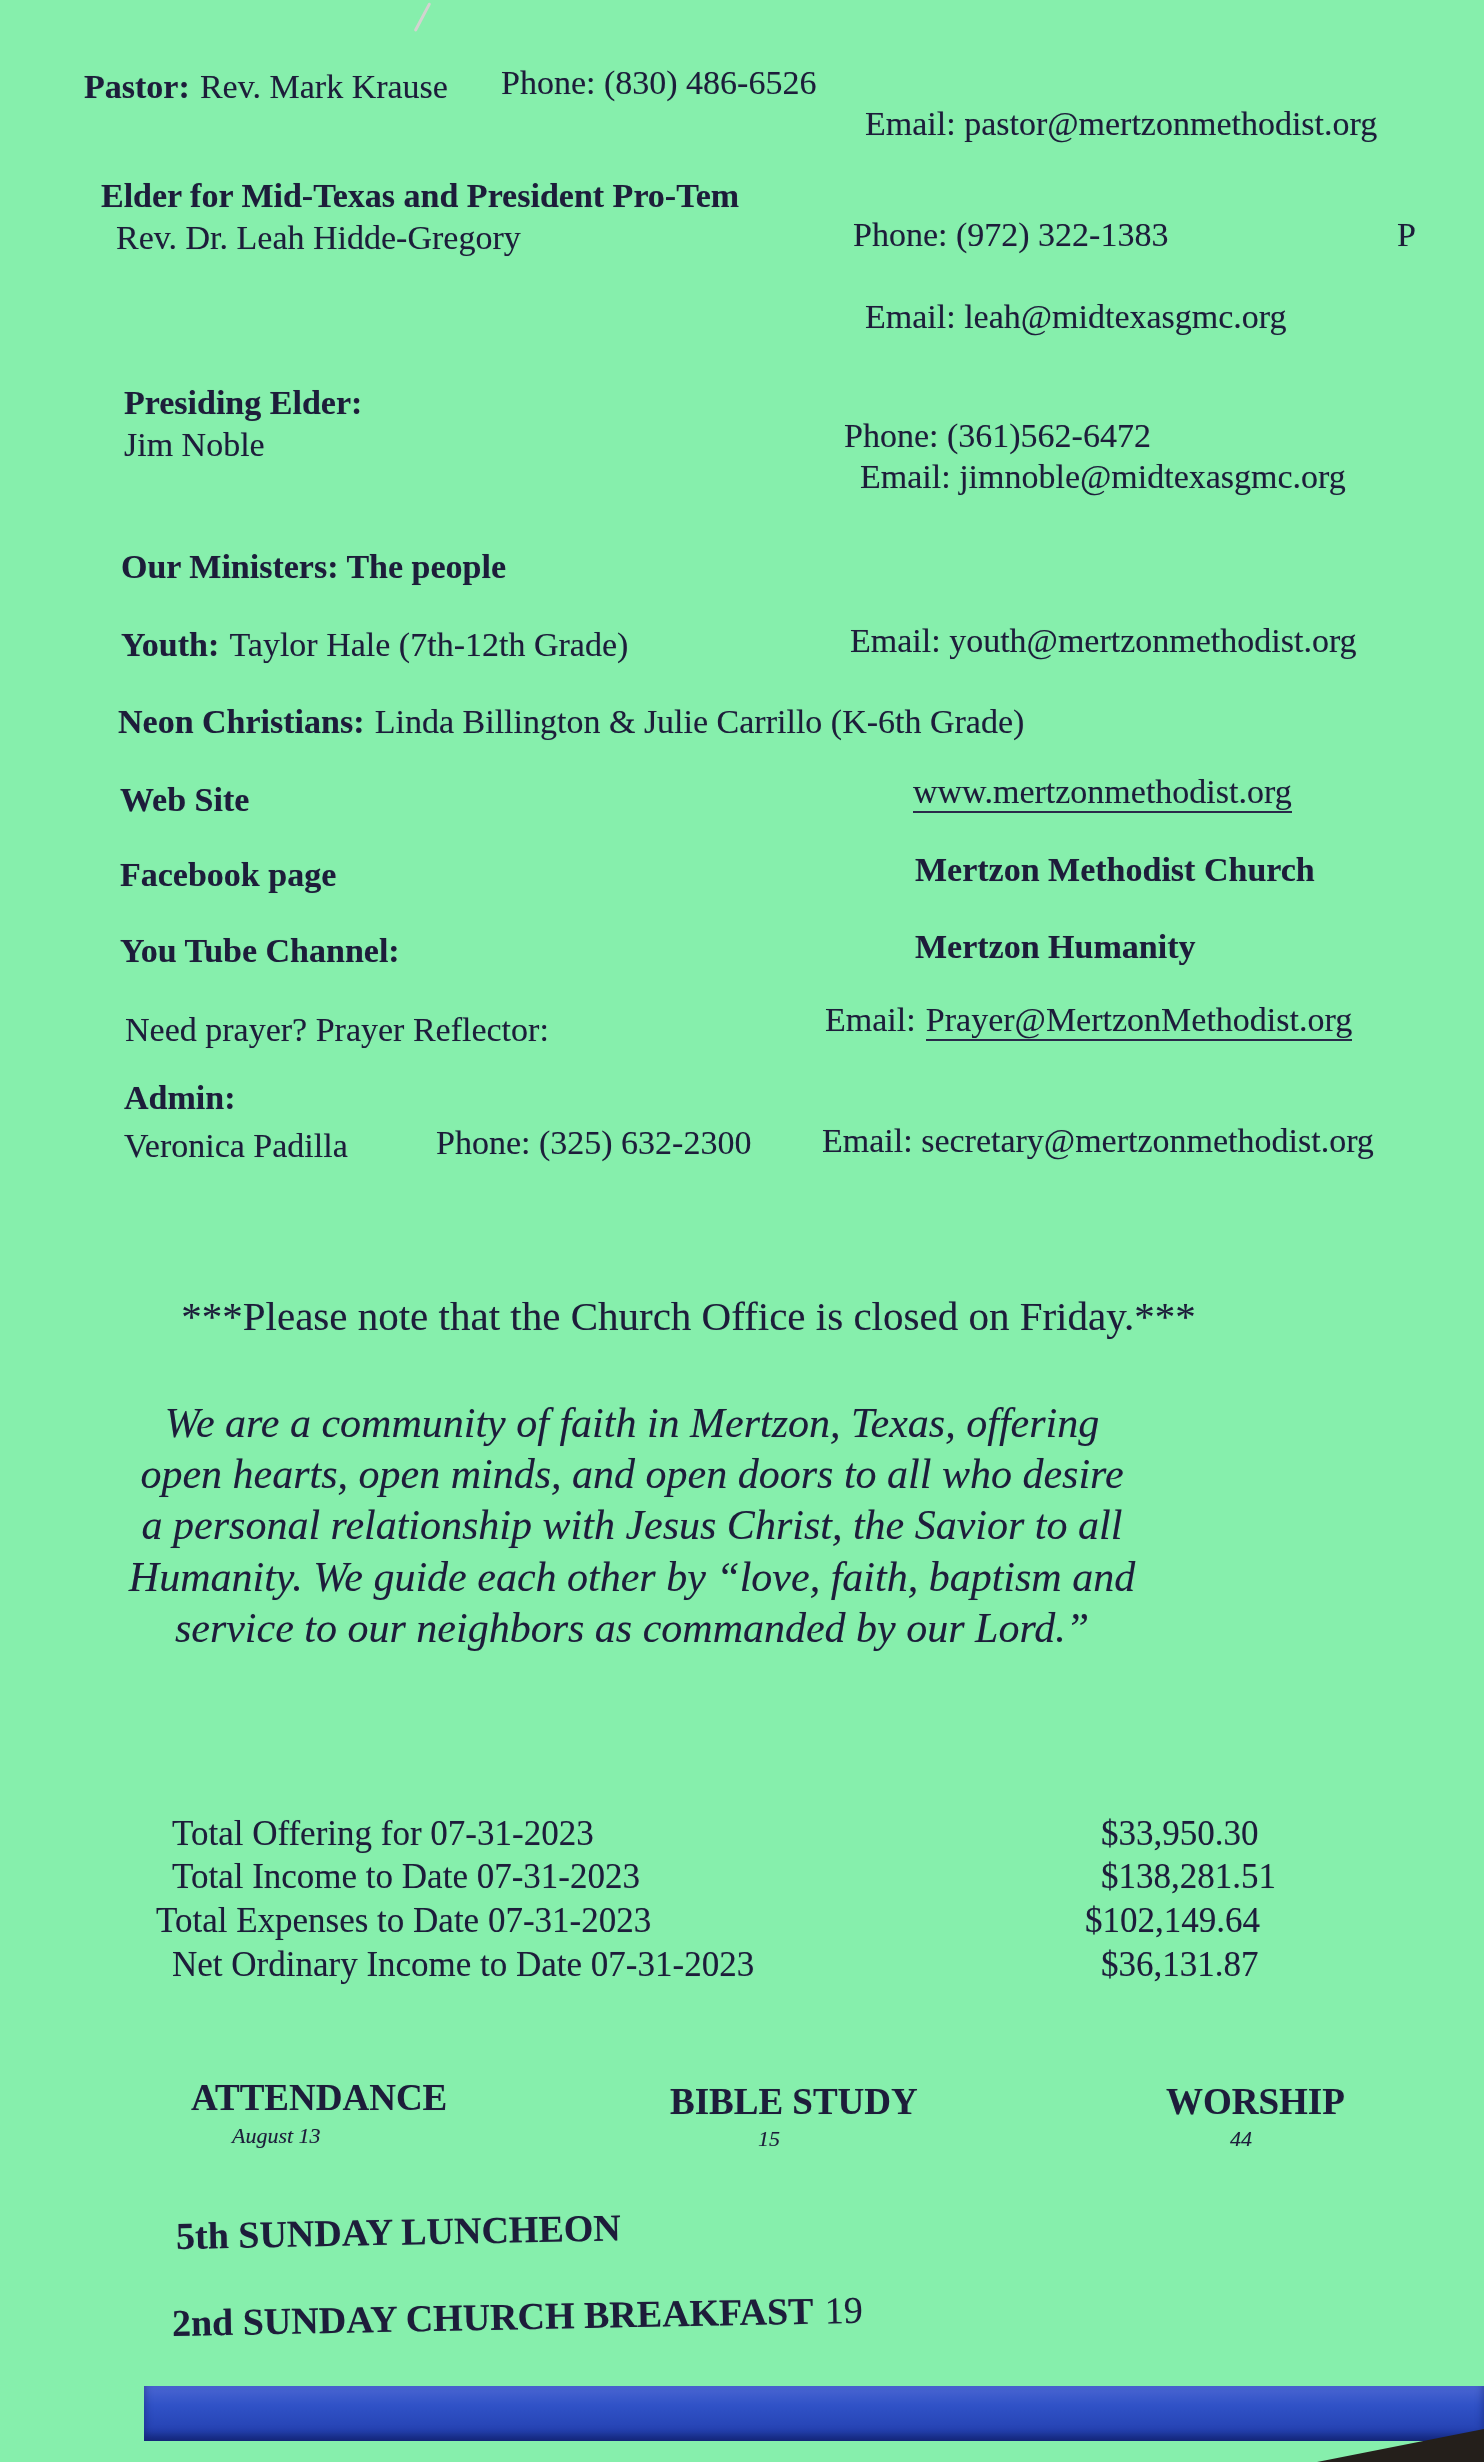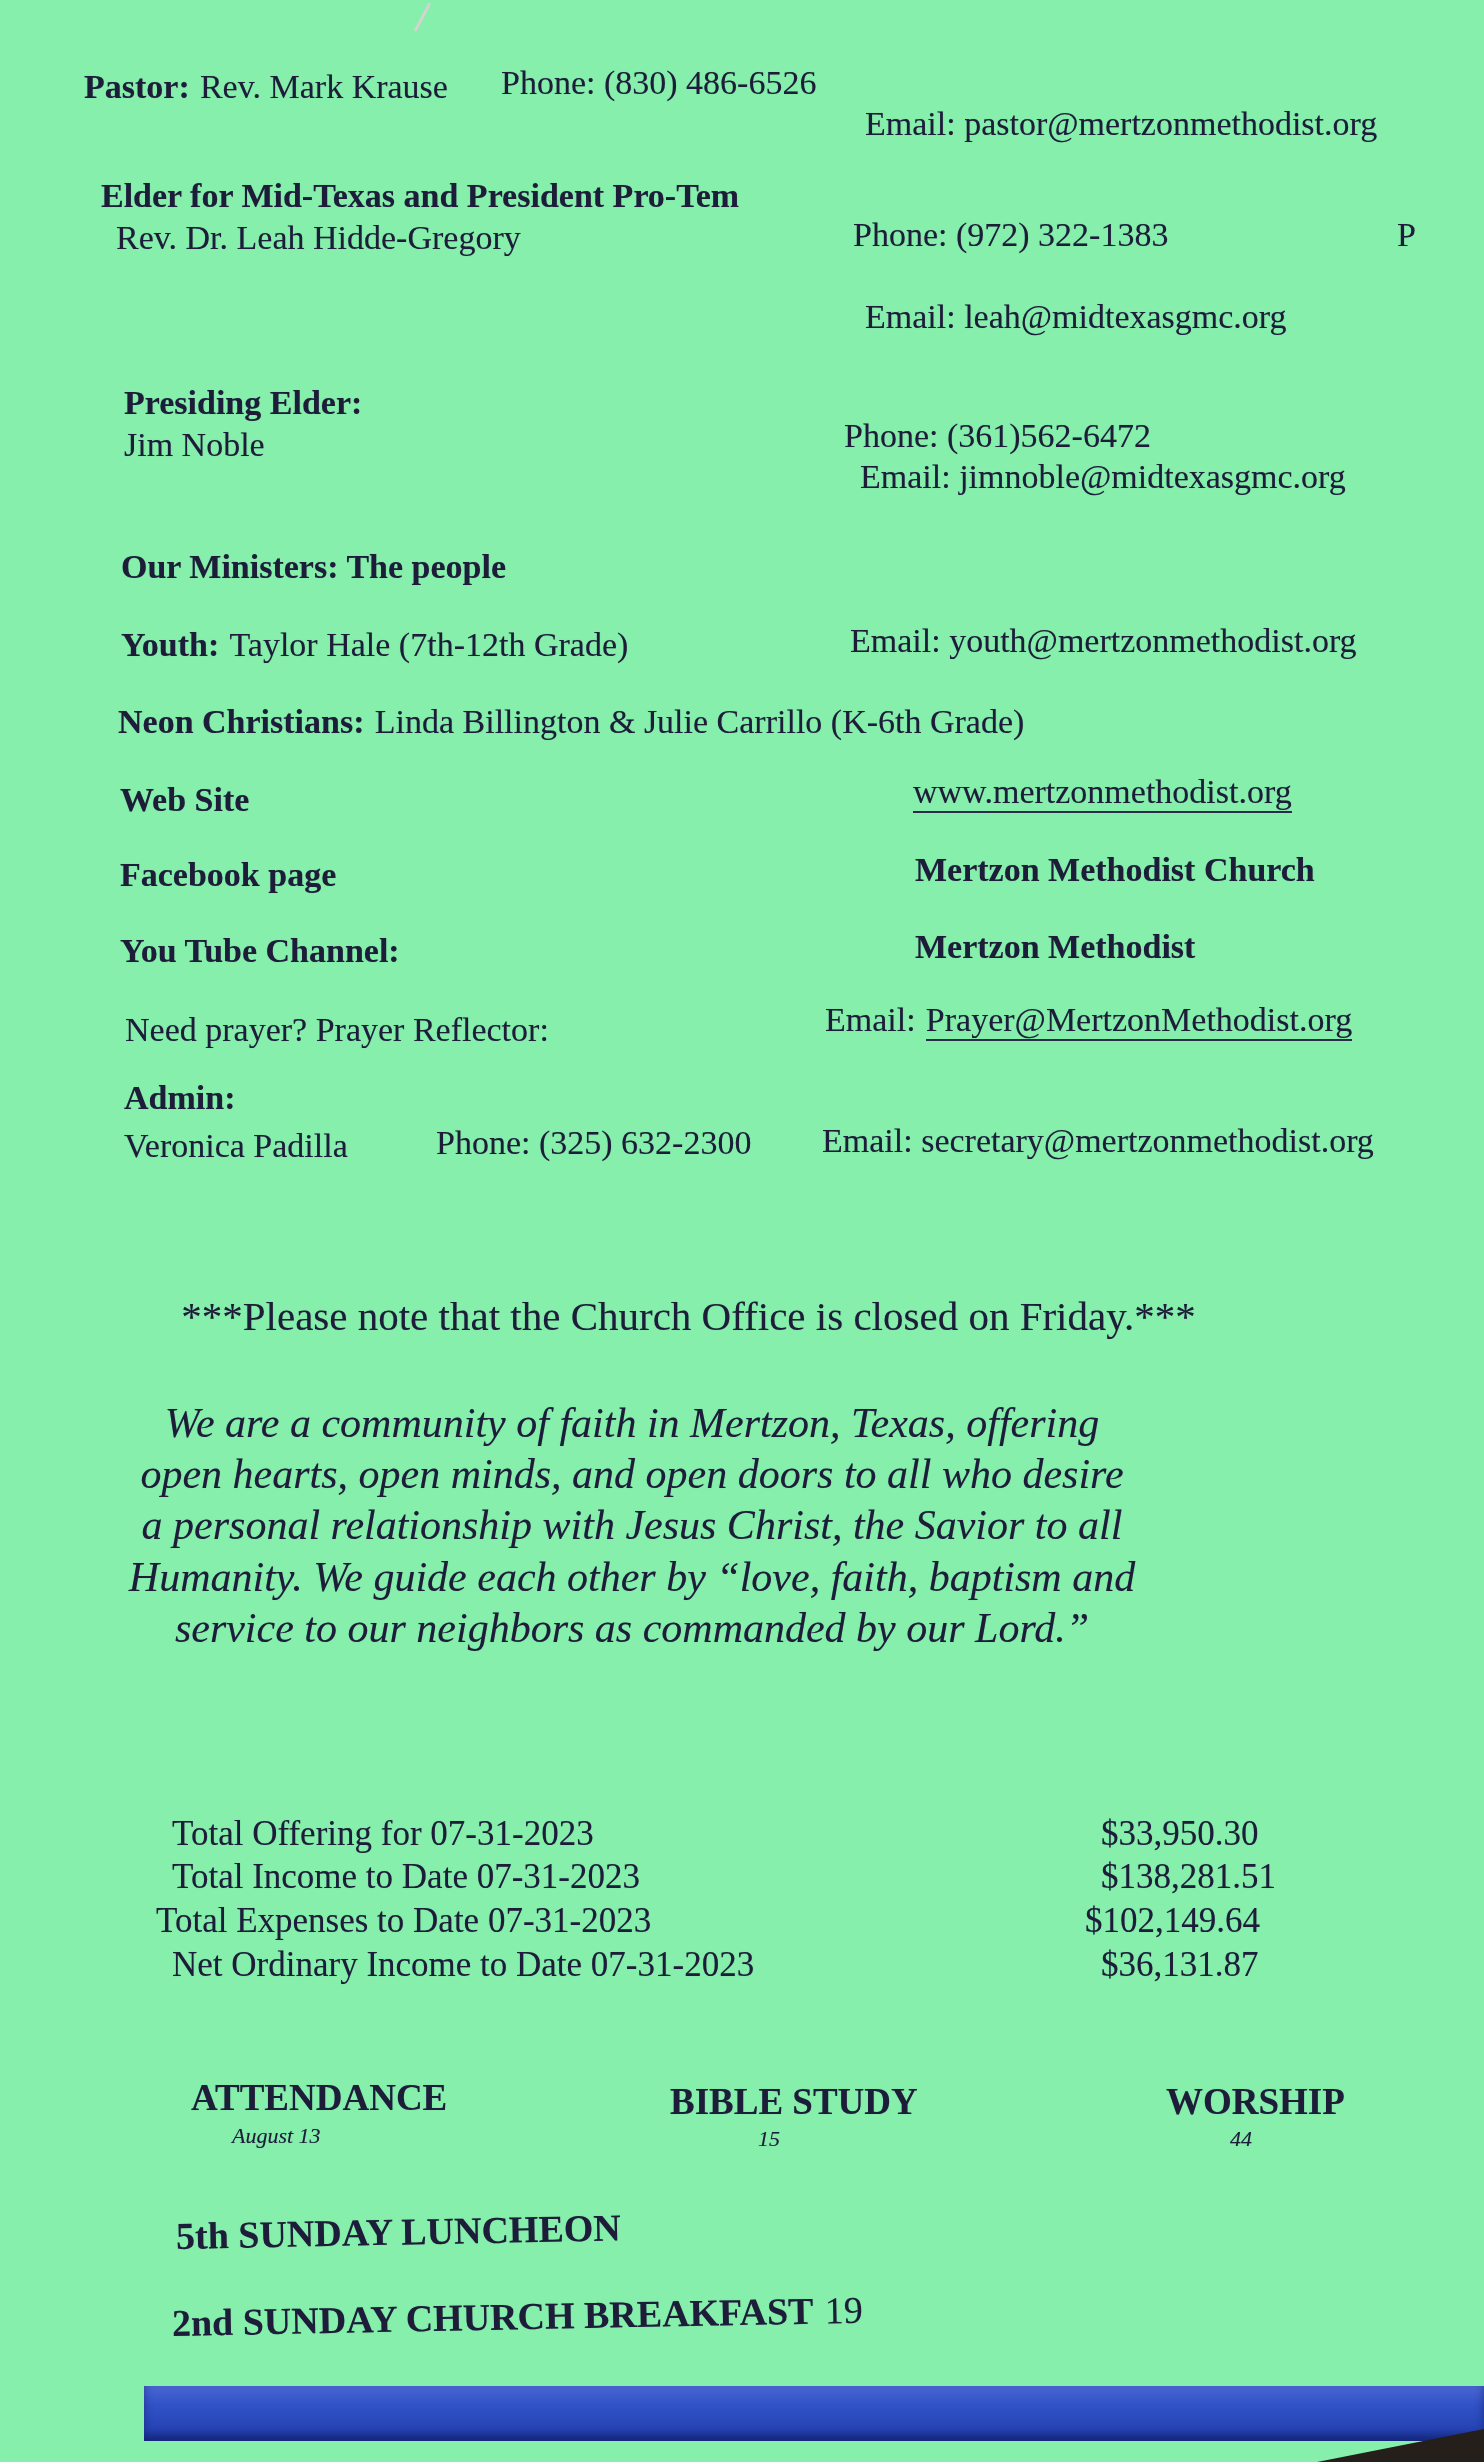--- a/index.html
+++ b/index.html
@@ -84,21 +84,21 @@
 
   <div class="t b" style="left:120px;top:780px;">Web Site</div>
   <div class="t" style="left:913px;top:772px;">
     <span class="uu">www.mertzonmethodist.org</span>
   </div>
 
   <div class="t b" style="left:120px;top:855px;">Facebook page</div>
   <div class="t b" style="left:915px;top:850px;">Mertzon Methodist Church</div>
 
   <div class="t b" style="left:120px;top:931px;">You Tube Channel:</div>
-  <div class="t b" style="left:915px;top:927px;">Mertzon Methodist</div>
+  <div class="t b" style="left:915px;top:927px;">Mertzon Humanity</div>
 
   <div class="t" style="left:125px;top:1010px;">Need prayer? Prayer Reflector:</div>
   <div class="t" style="left:825px;top:1000px;">
     <span>Email:</span><span class="gap uu">Prayer@MertzonMethodist.org</span>
   </div>
 
   <div class="t b" style="left:124px;top:1078px;">Admin:</div>
   <div class="t" style="left:124px;top:1126px;">Veronica Padilla</div>
   <div class="t" style="left:436px;top:1123px;">Phone: (325) 632-2300</div>
   <div class="t" style="left:822px;top:1121px;">Email: secretary@mertzonmethodist.org</div>

